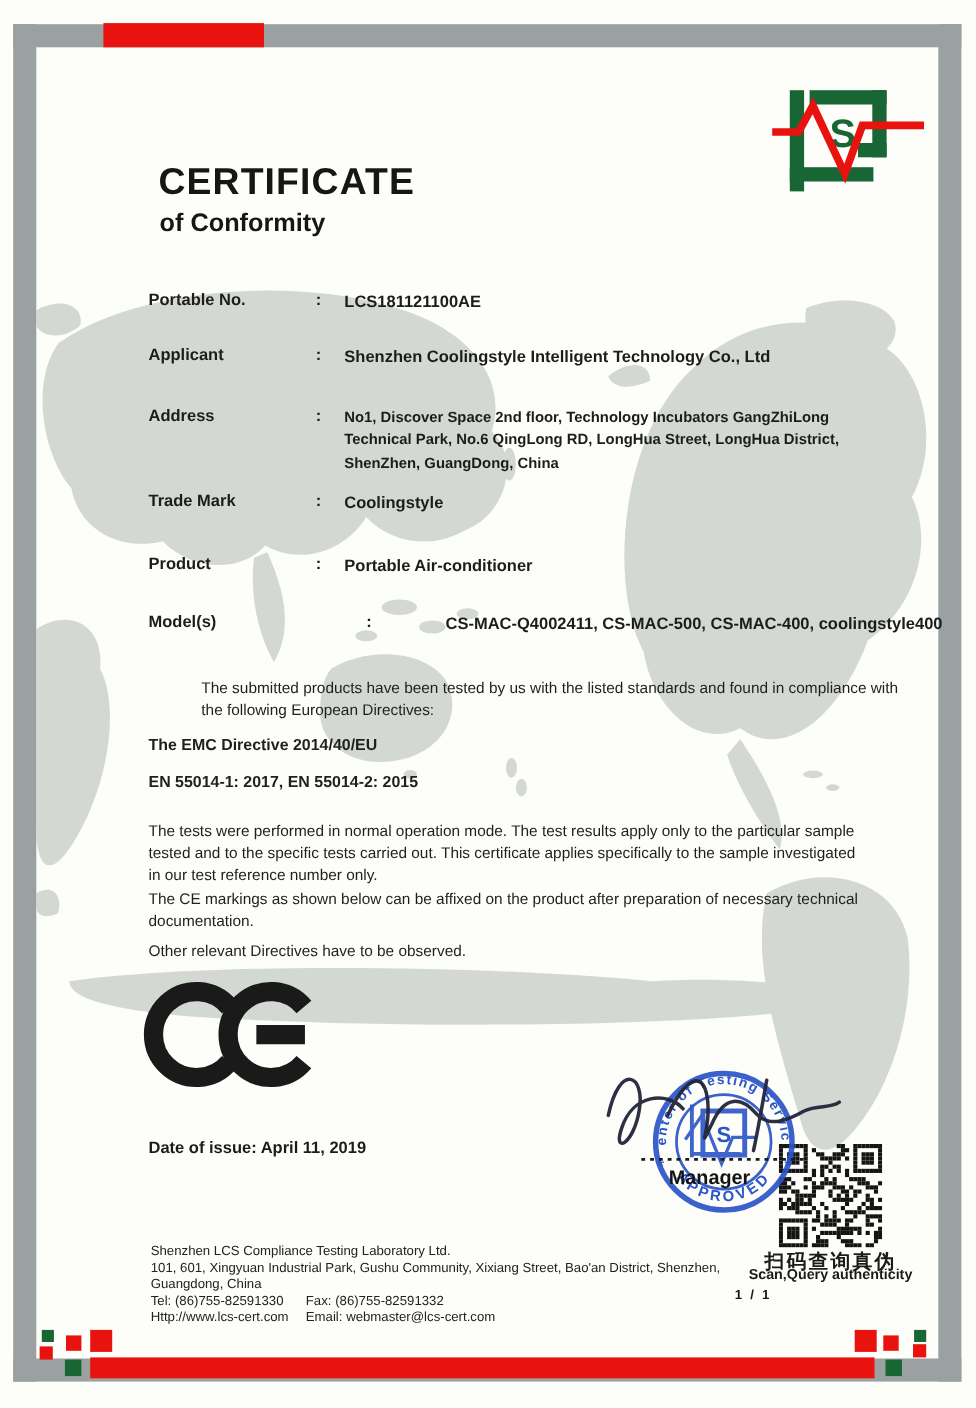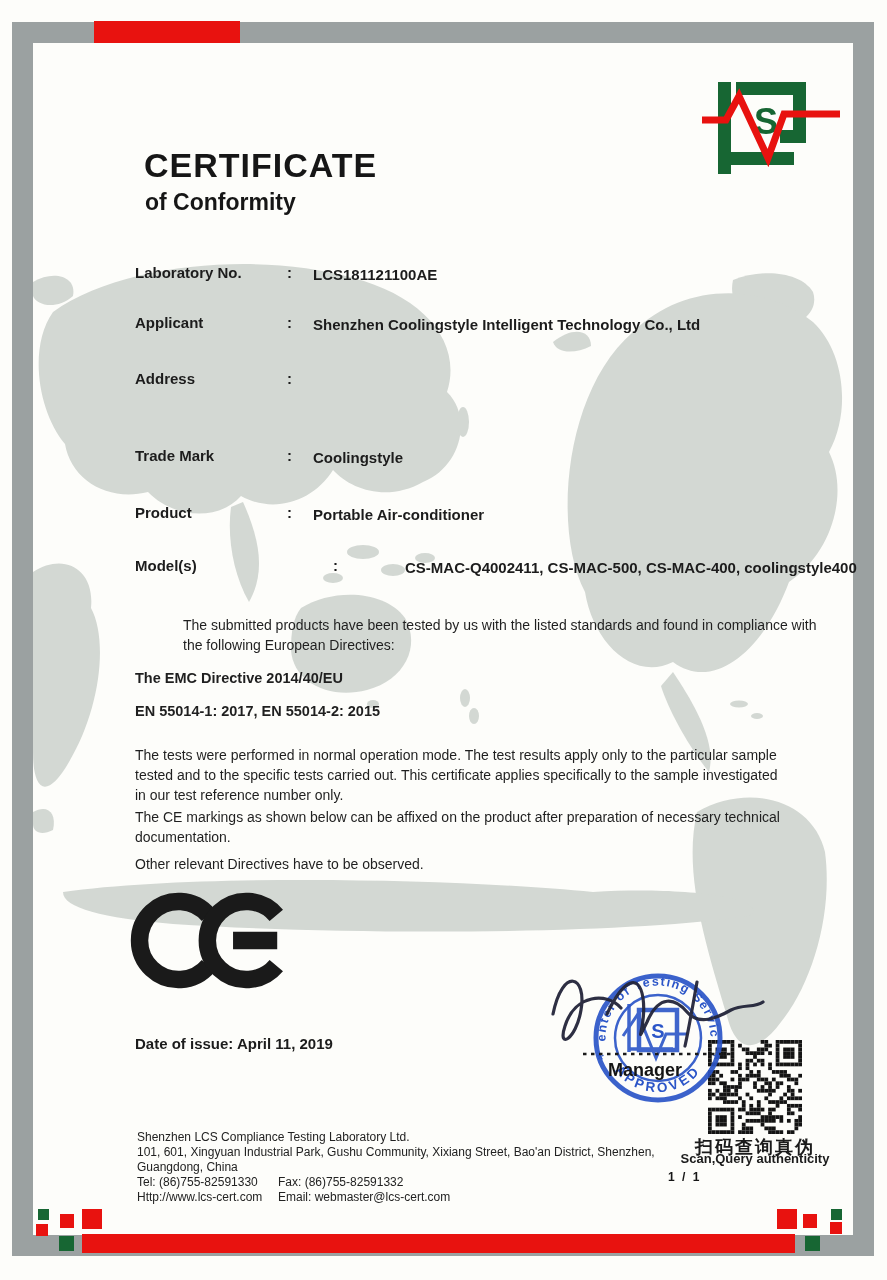--- a/index.html
+++ b/index.html
@@ -108,32 +108,33 @@
       </g>
       <text x="70" y="64" font-size="36" font-weight="bold" fill="#176633" text-anchor="middle">S</text>
       <path d="M6,50 H30 L43,26 L72,88 L88,44 H144" fill="none" stroke="#e8120f" stroke-width="7"></path>
     </svg>
   </div>
 
   <div class="title">CERTIFICATE</div>
   <div class="subtitle">of Conformity</div>
 
   <div class="field" style="top:264px;">
-    <span class="f-label">Laboratory No.</span>
+    <span class="f-label">Portable No.</span>
     <span class="f-colon">:</span>
     <span class="f-value">LCS181121100AE</span>
   </div>
   <div class="field" style="top:314px;">
     <span class="f-label">Applicant</span>
     <span class="f-colon">:</span>
     <span class="f-value">Shenzhen Coolingstyle Intelligent Technology Co., Ltd</span>
   </div>
   <div class="field" style="top:370px;">
     <span class="f-label">Address</span>
     <span class="f-colon">:</span>
+    <span class="f-value small">No1, Discover Space 2nd floor, Technology Incubators GangZhiLong Technical Park, No.6 QingLong RD, LongHua Street, LongHua District, ShenZhen, GuangDong, China</span>
   </div>
   <div class="field" style="top:447px;">
     <span class="f-label">Trade Mark</span>
     <span class="f-colon">:</span>
     <span class="f-value">Coolingstyle</span>
   </div>
   <div class="field" style="top:504px;">
     <span class="f-label">Product</span>
     <span class="f-colon">:</span>
     <span class="f-value">Portable Air-conditioner</span>

